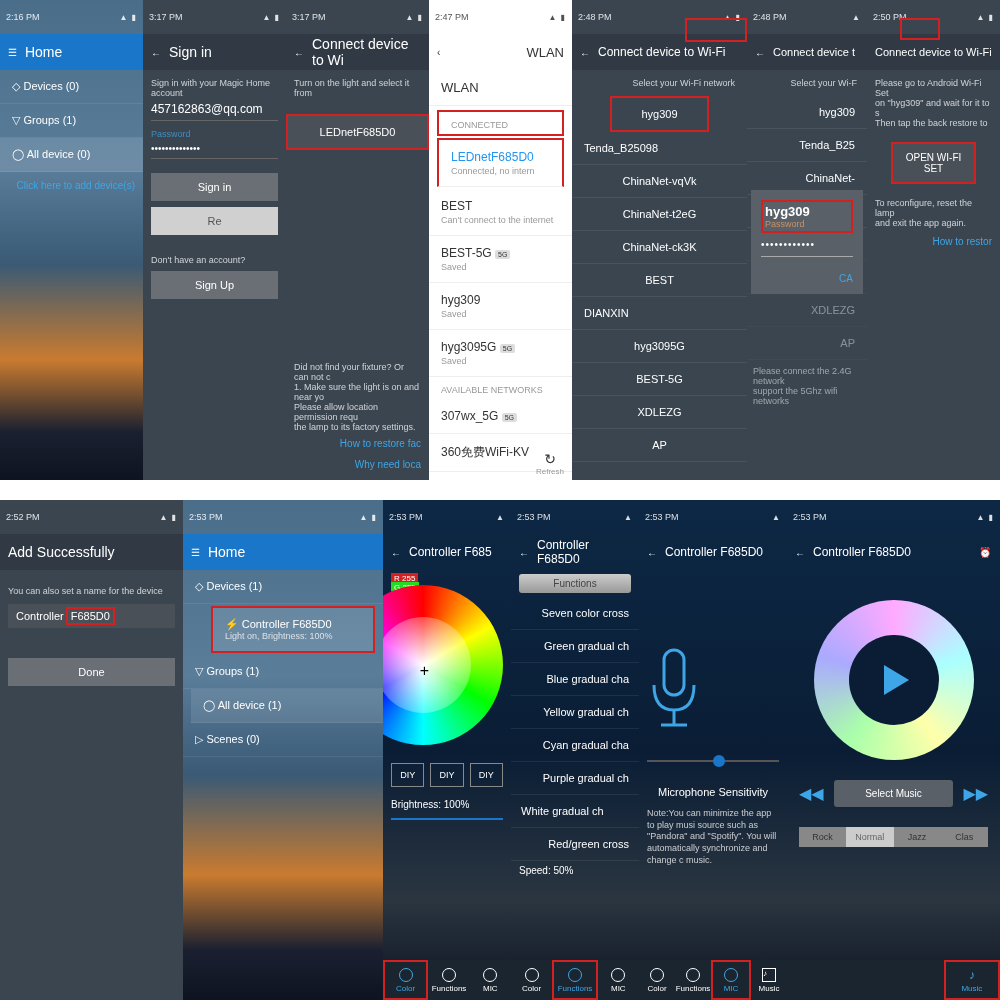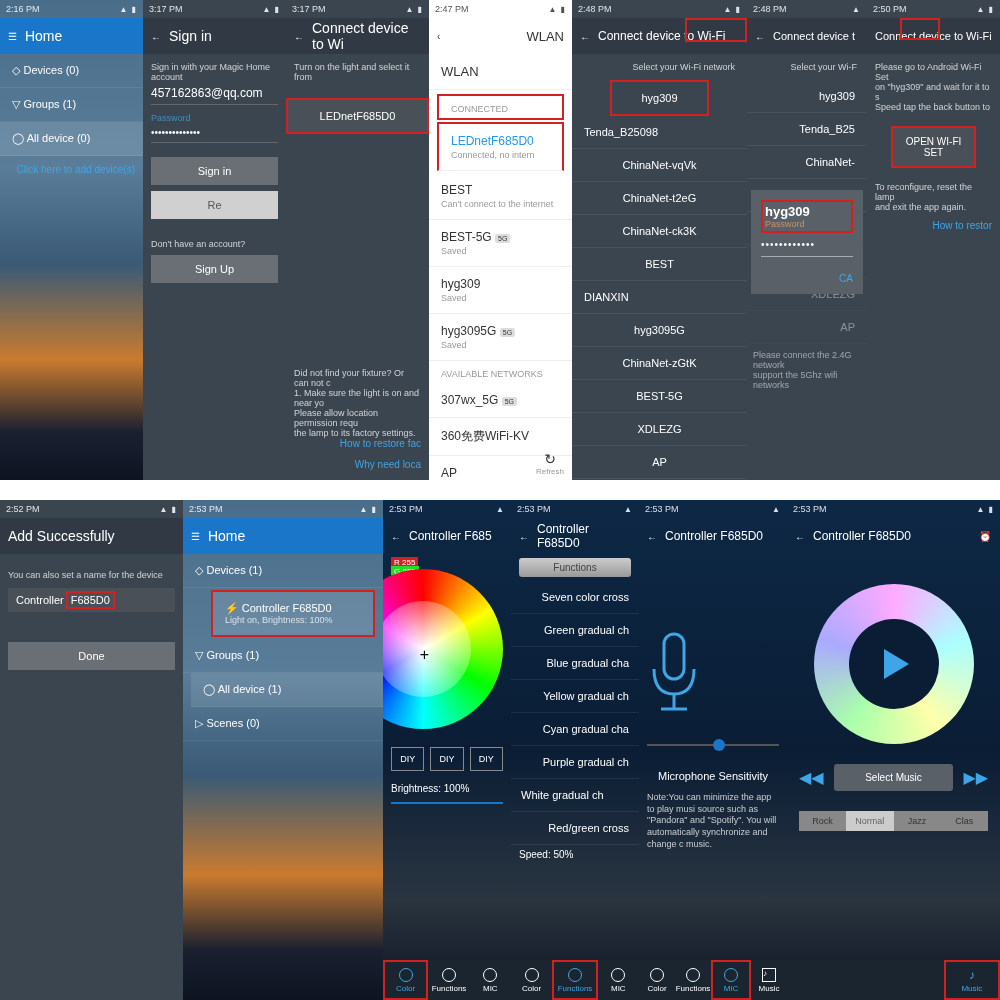--- a/index.html
+++ b/index.html
@@ -6,21 +6,21 @@
 body { background:#fff; width:1000px; height:1000px; overflow:hidden; }
 .grid { display:flex; flex-wrap:wrap; }
 .row { display:flex; width:1000px; }
 .row1 { height:480px; }
 .row2 { height:500px; margin-top:20px; }
 .screen { position:relative; overflow:hidden; color:#fff; font-size:10px; }
 .bg-sunset { background:linear-gradient(to bottom,#4a6d8a 0%,#5a7d9a 35%,#3a5a75 55%,#c97b2f 75%,#1a2030 90%,#0d1420 100%); }
 .bg-dark { background:#3a4550; }
 .bg-white { background:#fff; color:#333; }
 .bg-controller { background:linear-gradient(to bottom,#0d2845 0%,#0a1d35 50%,#2a3540 80%,#0d1420 100%); }
-.status { height:18px; display:flex; justify-content:space-between; align-items:center; padding:0 6px; font-size:9px; opacity:.85; }
+.status { height:34px; display:flex; justify-content:space-between; align-items:center; padding:0 6px; font-size:9px; opacity:.85; }
 .status .icons { font-size:8px; letter-spacing:1px; }
 .hdr { height:36px; display:flex; align-items:center; padding:0 8px; gap:8px; background:rgba(0,0,0,.15); }
 .hdr.blue { background:#1976c8; }
 .hdr-title { font-size:14px; font-weight:500; }
 .body { padding:8px; }
 .row-item { padding:10px 12px; border-bottom:1px solid rgba(255,255,255,.08); font-size:11px; }
 .btn { background:#6a6f75; color:#fff; padding:8px; text-align:center; font-size:11px; }
 .btn.light { background:#d0d0d0; color:#555; }
 .input { background:#4a5058; color:#fff; padding:6px 8px; font-size:11px; border:none; width:100%; }
 .red-box { border:2px solid #d32020; }
@@ -90,21 +90,21 @@
         </div>
   <div class="body">
     <div class="small">Turn on the light and select it from</div>
   </div>
   <div class="row-item red-box" style="background:#4a5058;text-align:center;margin:8px 0">LEDnetF685D0</div>
   <div style="position:absolute;bottom:10px;left:8px;right:8px">
     <div class="small">Did not find your fixture? Or can not c</div>
     <div class="small">1. Make sure the light is on and near yo</div>
     <div class="small">Please allow location permission requ</div>
     <div class="small">the lamp to its factory settings.</div>
-    <div class="link" style="text-align:right;">How to restore fac</div>
+    <div class="link" style="text-align:right;margin-top:6px">How to restore fac</div>
     <div class="link" style="text-align:right;margin-top:10px">Why need loca</div>
   </div>
 </div>
 
 <div class="screen bg-white" style="width:143px">
   <div class="status" style="color:#333">
           <span>2:47 PM</span>
           <span class="icons">▲ ▮</span>
         </div>
   <div class="hdr" style="background:#fff;color:#333">
@@ -162,21 +162,20 @@
         </div>
   <div class="small" style="text-align:right;padding:8px 12px">Select your Wi-Fi network</div>
   <div class="row-item red-box" style="text-align:center;margin:0 38px">hyg309</div>
   <div class="row-item" style="text-align:left">Tenda_B25098</div>
   <div class="row-item" style="text-align:center">ChinaNet-vqVk</div>
   <div class="row-item" style="text-align:center">ChinaNet-t2eG</div>
   <div class="row-item" style="text-align:center">ChinaNet-ck3K</div>
   <div class="row-item" style="text-align:center">BEST</div>
   <div class="row-item" style="">DIANXIN</div>
   <div class="row-item" style="text-align:center">hyg3095G</div>
-  <div class="row-item" style="text-align:center">ChinaNet-zGtK</div>
   <div class="row-item" style="text-align:center">BEST-5G</div>
   <div class="row-item" style="text-align:center">XDLEZG</div>
   <div class="row-item" style="text-align:center">AP</div>
   <div class="small" style="padding:6px 10px"><br></div>
 </div>
 
 <div class="screen bg-dark" style="width:120px;position:relative">
   <div class="status">
           <span>2:48 PM</span>
           <span class="icons">▲</span>
@@ -212,21 +211,21 @@
           <span>2:50 PM</span>
           <span class="icons">▲ ▮</span>
         </div>
   <div class="hdr">
           <span class="hdr-title" style="font-size:11px">Connect device to Wi-Fi</span>
           <span class="red-box" style="position:absolute;right:60px;top:18px;width:40px;height:22px"></span>
         </div>
   <div class="body">
     <div class="small">Please go to Android Wi-Fi Set</div>
     <div class="small">on "hyg309" and wait for it to s</div>
-    <div class="small">Speed tap the back button to</div>
+    <div class="small">Then tap the back restore to</div>
     <div class="btn red-box" style="margin:14px 16px;font-size:10px;background:#4a5058">OPEN WI-FI SET</div>
     <div class="small">To reconfigure, reset the lamp</div>
     <div class="small">and exit the app again.</div>
     <div class="link" style="text-align:right;margin-top:8px">How to restor</div>
   </div>
 </div>
 
 </div>
 
 <div class="row row2">

